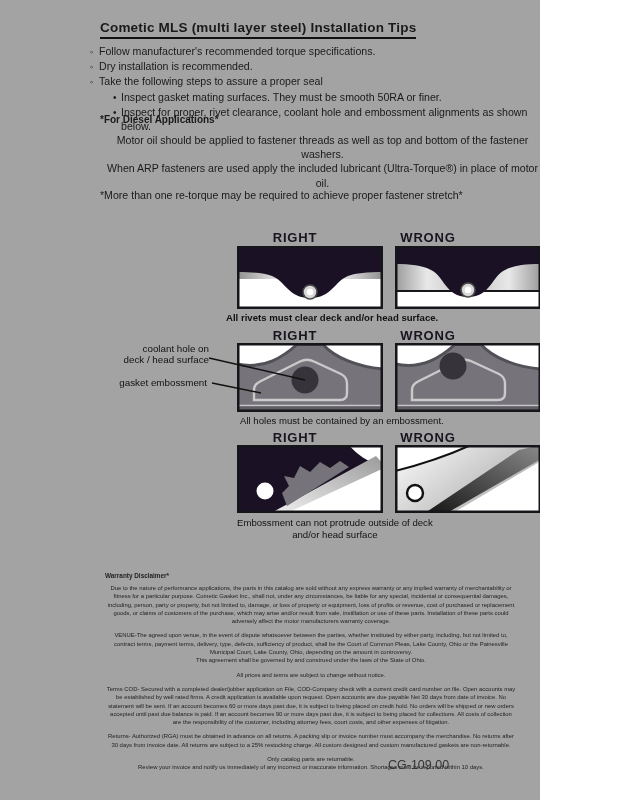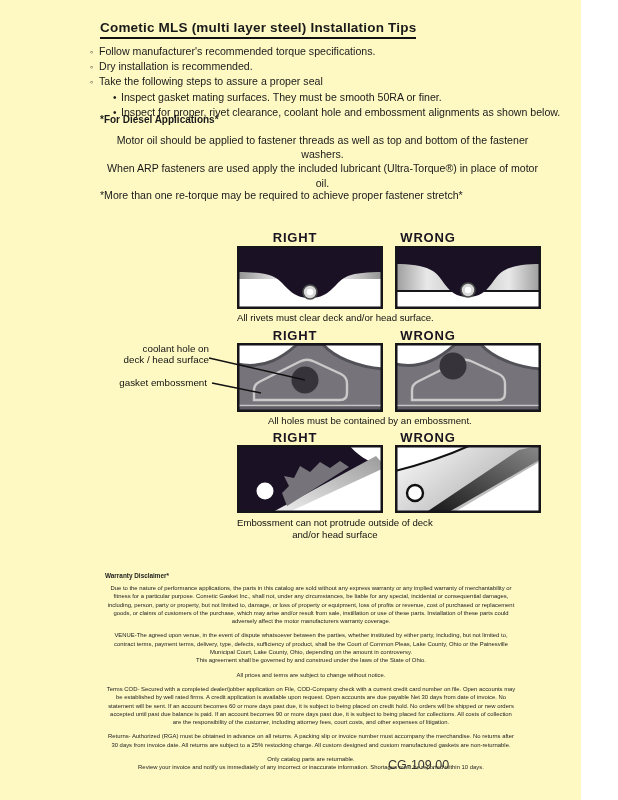--- a/index.html
+++ b/index.html
@@ -1,16 +1,16 @@
 <!DOCTYPE html>
 <html><head>
 <meta charset="utf-8">
 <style>
   html,body{margin:0;padding:0;background:#ffffff;}
-  .page{position:relative;width:581px;height:800px;background:#fef9c3;
+  .page{position:relative;width:540px;height:800px;background:#a3a3a3;
         font-family:"Liberation Sans", sans-serif;color:#1a1a1a;overflow:hidden;}
   .pre{white-space:pre-line;text-align:center;}
 
   .title{position:absolute;left:100px;top:20px;font-size:13.5px;font-weight:bold;
          letter-spacing:0.2px;border-bottom:2px solid #111;padding-bottom:2px;display:inline-block;}
 
   .bullets{position:absolute;left:90px;top:44px;font-size:10.6px;line-height:14.2px;}
   .brow{display:flex;align-items:baseline;}
   .brow .dot{width:9px;font-size:9px;flex:0 0 auto;}
   .brow.sub{margin-left:23px;}
@@ -27,22 +27,22 @@
   .lbl-r1l{left:222px;top:230px;} .lbl-r1r{left:355px;top:230px;}
   .lbl-r2l{left:222px;top:328px;} .lbl-r2r{left:355px;top:328px;}
   .lbl-r3l{left:222px;top:430px;} .lbl-r3r{left:355px;top:430px;}
 
   .dbox{position:absolute;width:146px;line-height:0;}
   .box-r1l{left:237px;top:246px;} .box-r1r{left:395px;top:246px;}
   .box-r2l{left:237px;top:343px;} .box-r2r{left:395px;top:343px;}
   .box-r3l{left:237px;top:445px;} .box-r3r{left:395px;top:445px;}
 
   .cap{position:absolute;font-size:9.6px;line-height:11.5px;color:#111;}
-  .cap1{left:237px;top:312px;}
-  .cap2{left:240px;top:415px;margin-left:28px;}
+  .cap1{left:226px;top:312px;font-weight:bold;}
+  .cap2{left:240px;top:415px;}
   .cap3{left:237px;top:517px;}
 
   .anno{position:absolute;text-align:right;font-size:9.8px;line-height:11px;color:#111;}
   .anno1{left:100px;width:109px;top:343px;}
   .anno2{left:95px;width:112px;top:377px;}
   .pointer-lines{position:absolute;left:205px;top:352px;}
 
   .warranty{position:absolute;left:105px;top:572px;width:412px;color:#222;}
   .warranty h3{margin:0 0 5px 0;font-size:6.4px;font-weight:bold;}
   .warranty p{margin:0 0 6px 0;font-size:5.9px;line-height:8.3px;}

